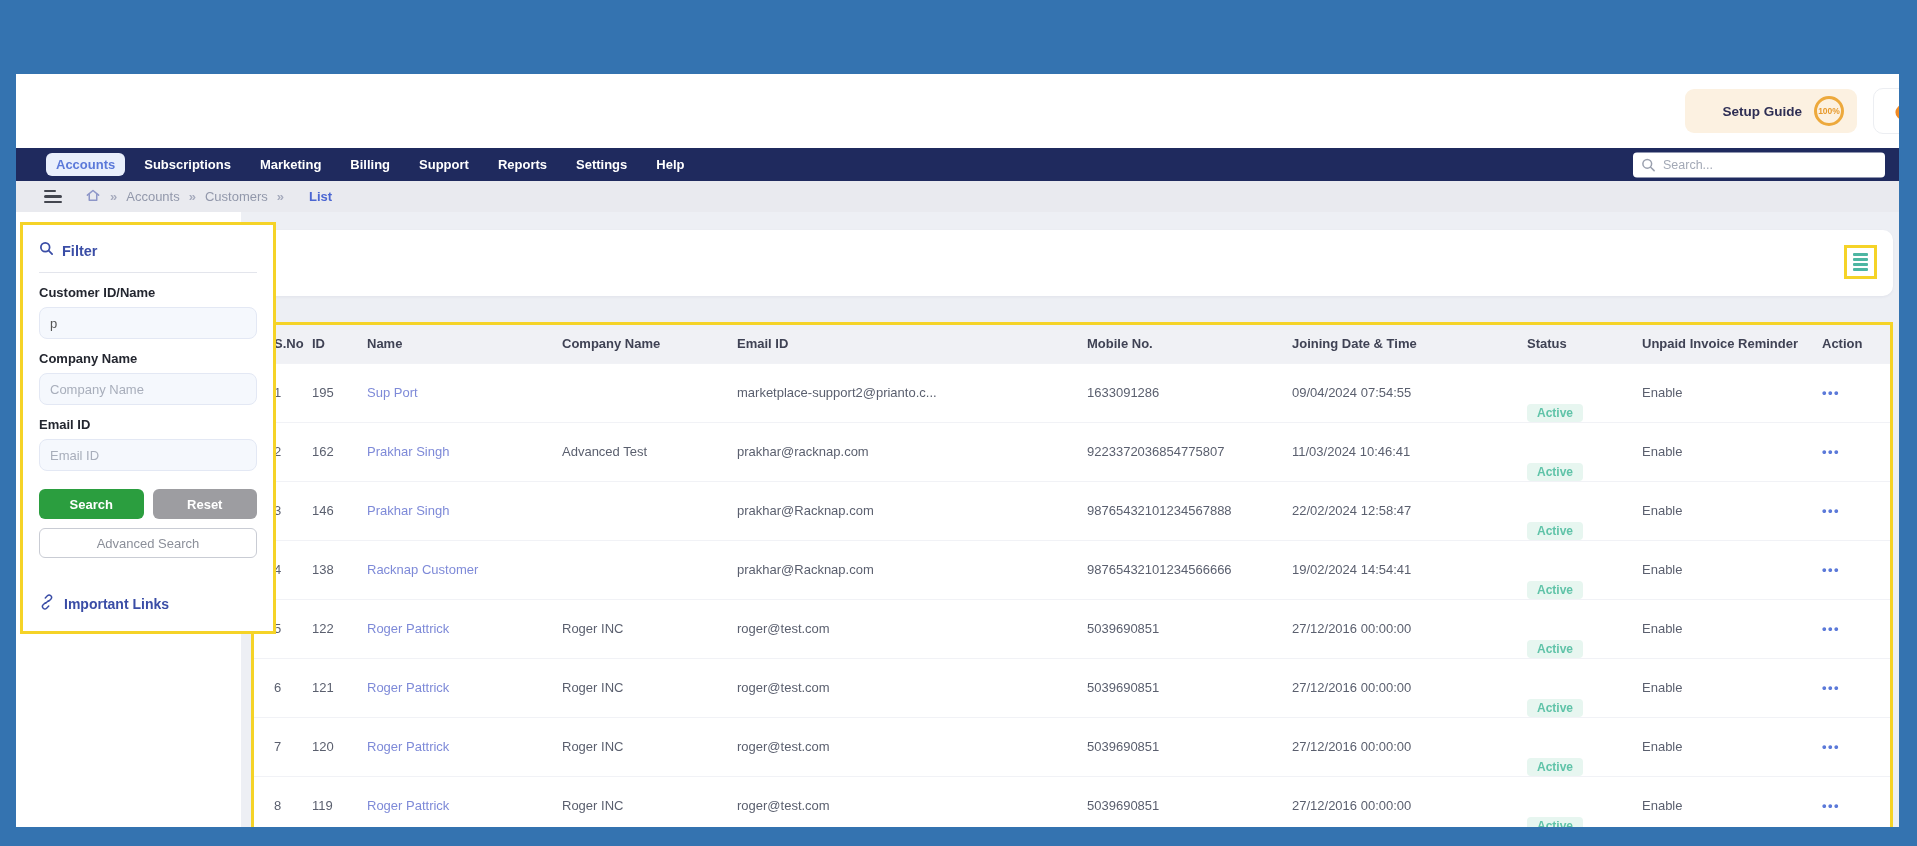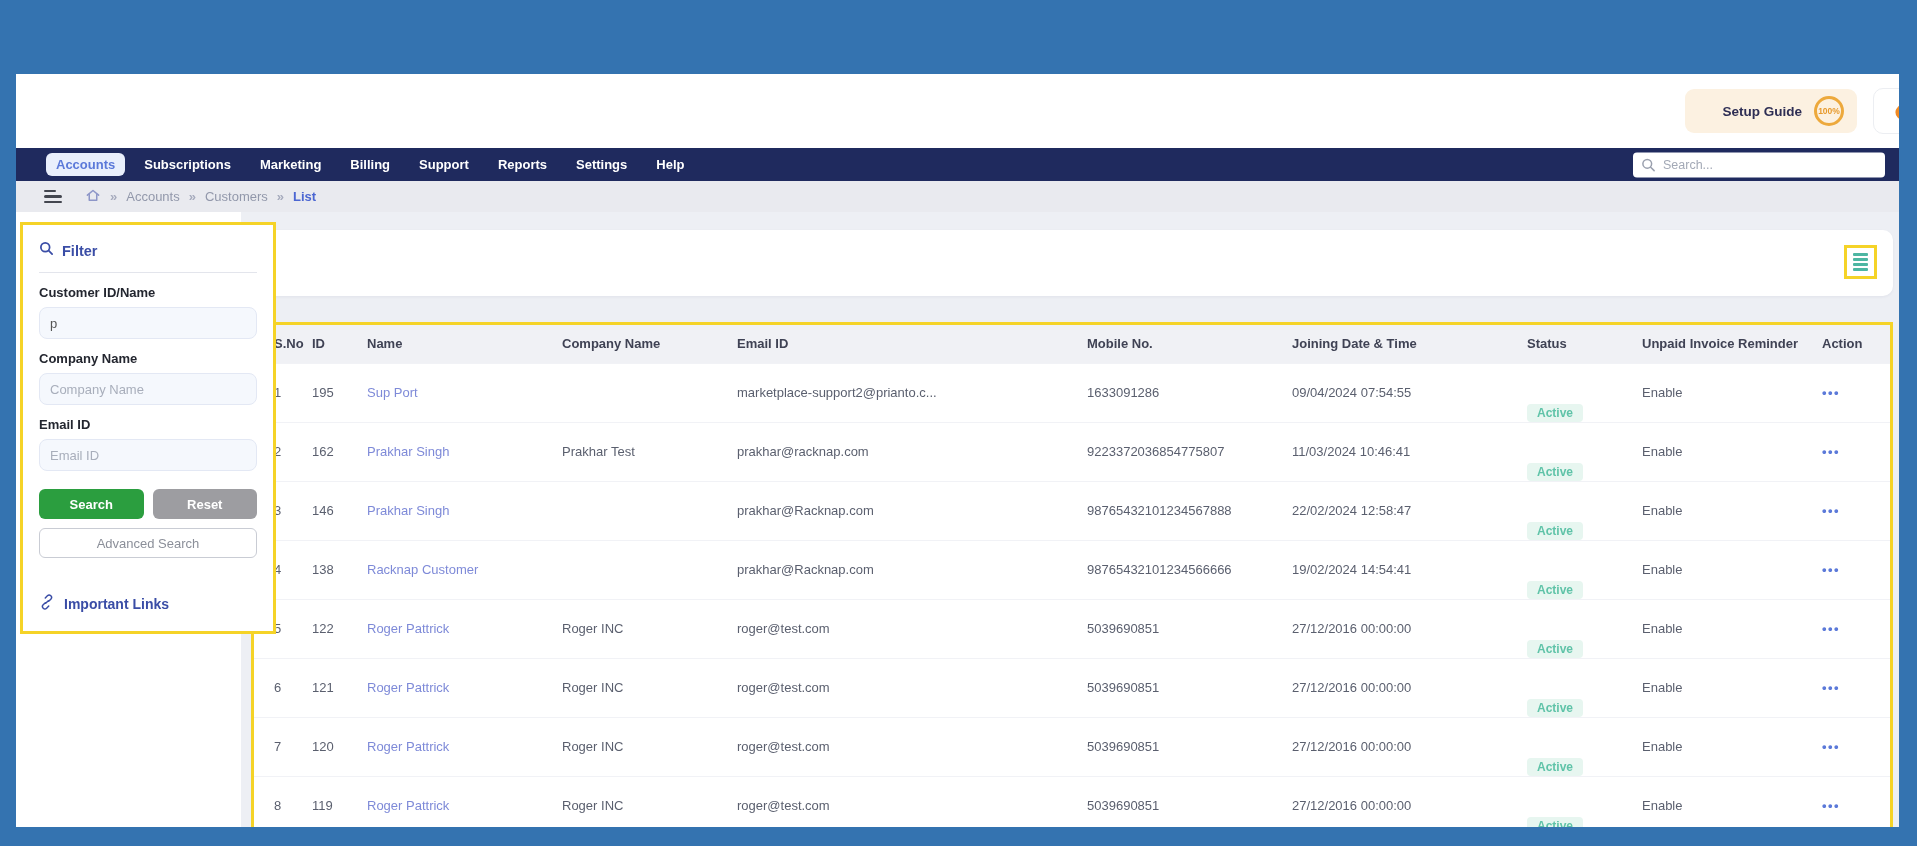--- a/index.html
+++ b/index.html
@@ -31,21 +31,21 @@
   .nav-search input::placeholder { color:#a3a9b6; }
 
   
   .crumbbar { height:31px; flex:0 0 31px; background:#e9eaef; display:flex; align-items:center; padding-left:28px; gap:9px; font-size:13px; color:#9298ab; }
   .burger { display:flex; flex-direction:column; gap:3px; margin-right:14px; cursor:pointer; }
   .burger i { display:block; height:2.5px; background:#43464f; border-radius:2px; }
   .burger i:nth-child(1){ width:12px; } .burger i:nth-child(2){ width:18px; } .burger i:nth-child(3){ width:18px; }
   .crumb-items { display:flex; align-items:center; gap:9px; }
   .crumb-sep { color:#a6abbd; font-weight:700; }
   .crumb-item { cursor:pointer; }
-  .crumb-item.active { color:#4b66d2; font-weight:700; }
+  .crumb-item.active { color:#4b66d2; font-weight:700;margin-left:16px; }
 
   
   .bodyrow { flex:1; display:flex; background:#edeff4; min-height:0; }
   .sidebar { width:225px; flex:0 0 225px; background:#fff; position:relative; }
   .filter-card { position:relative; z-index:2; margin:10px 0 0 4px; width:256px; background:#fff;
                  border:3px solid #f5d327; padding:12px 16px 18px; }
   .fltr-head { display:flex; align-items:center; gap:8px; padding:4px 0 2px; }
   .fltr-title { font-size:14.5px; font-weight:700; color:#3a4da6; }
   .fltr-hr { border:none; border-top:1px solid #e3e5ec; margin:10px 0 2px; }
   .f-label { font-size:13px; font-weight:700; color:#23262f; margin:12px 0 7px; }
@@ -234,21 +234,21 @@
                 <td>1633091286</td>
                 <td>09/04/2024 07:54:55</td>
                 <td><span class="badge">Active</span></td>
                 <td>Enable</td>
                 <td><span class="dots">•••</span></td>
               </tr>
               <tr>
                 <td>2</td>
                 <td>162</td>
                 <td class="link-cell">Prakhar Singh</td>
-                <td>Prakhar Test</td>
+                <td>Advanced Test</td>
                 <td>prakhar@racknap.com</td>
                 <td>9223372036854775807</td>
                 <td>11/03/2024 10:46:41</td>
                 <td><span class="badge">Active</span></td>
                 <td>Enable</td>
                 <td><span class="dots">•••</span></td>
               </tr>
               <tr>
                 <td>3</td>
                 <td>146</td>

